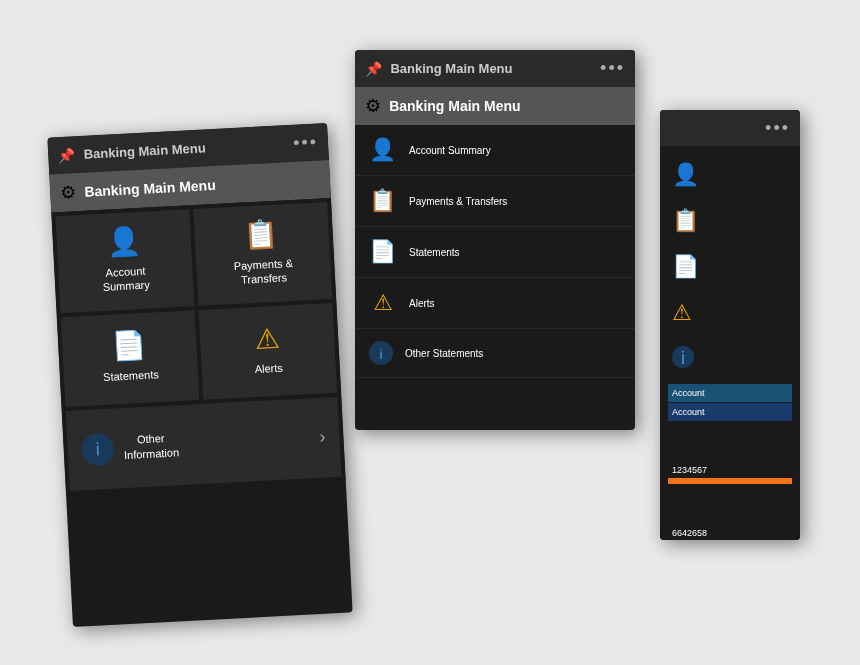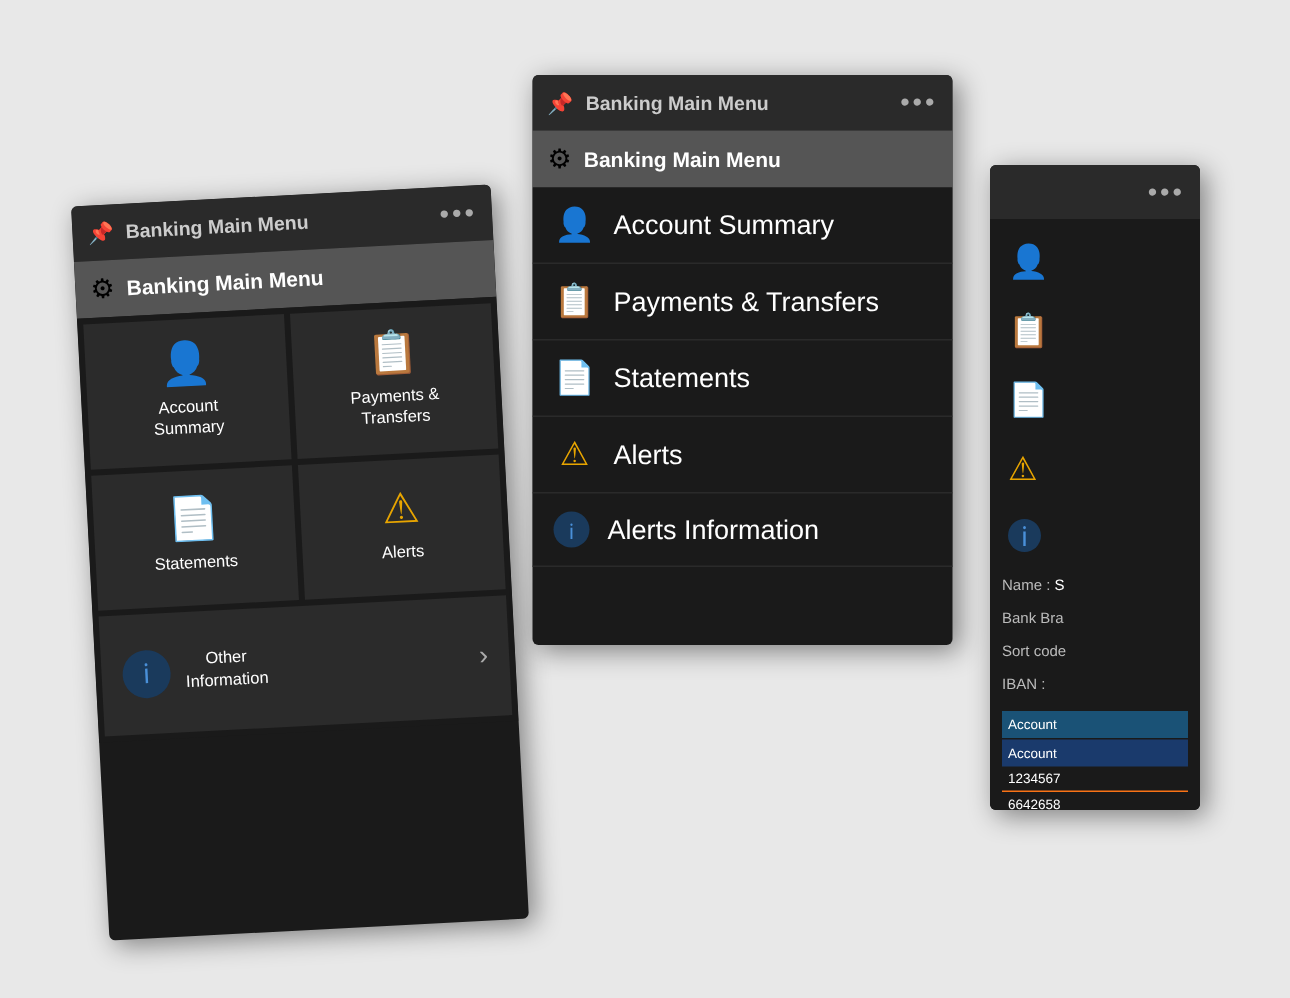--- a/index.html
+++ b/index.html
@@ -164,21 +164,21 @@
       border-bottom: 1px solid #2a2a2a;
     }
     .list-item .li-icon {
       font-size: 22px;
       width: 28px;
       text-align: center;
       flex-shrink: 0;
     }
     .list-item .li-label {
       color: #fff;
-      font-size: 18px;
+      font-size: 10px;
     }
 
     
     .card-details {
       width: 140px;
       height: 430px;
       top: 110px;
       left: 660px;
       z-index: 1;
       overflow: hidden;
@@ -235,21 +235,22 @@
     .account-table .table-header {
       background: #1a5276;
       color: #fff;
       font-size: 9px;
       padding: 4px 4px;
     }
     .account-table .table-row {
       color: #fff;
       font-size: 9px;
       padding: 3px 4px;
-      border-bottom: 1px solid #f97316;
+      border-bottom: 6px solid #f97316;
+      margin-top: 41px;
     }
 
     
     .icon-person { color: #cd853f; font-size: 28px; }
     .icon-transfer { color: #4a90d9; font-size: 26px; }
     .icon-statements { color: #4a90d9; font-size: 26px; }
     .icon-alert { color: #e8a500; font-size: 26px; }
     .icon-info { color: #4a90d9; font-size: 22px; }
   </style>
 </head>
@@ -260,35 +261,20 @@
     <span class="dots">•••</span>
   </div>
   <div class="detail-content">
     <div class="detail-icons-row">
       <span class="di icon-person">👤</span>
       <span class="di icon-transfer">📋</span>
       <span class="di icon-statements">📄</span>
       <span class="di icon-alert">⚠</span>
       <span class="di icon-info" style="color:#4a90d9;font-size:18px;background:#1a3a5c;border-radius:50%;width:22px;height:22px;display:flex;align-items:center;justify-content:center;">ℹ</span>
     </div>
-    <div class="detail-fields">
-      <div class="field-row">
-        <span class="field-label">Name : </span>
-        <span class="field-value">S</span>
-      </div>
-      <div class="field-row">
-        <span class="field-label">Bank Bra</span>
-      </div>
-      <div class="field-row">
-        <span class="field-label">Sort code</span>
-      </div>
-      <div class="field-row">
-        <span class="field-label">IBAN :</span>
-      </div>
-    </div>
     <div class="account-table">
       <div class="table-header">Account</div>
       <div class="table-header" style="background:#1a3a6c;margin-top:1px;">Account</div>
       <div class="table-row">1234567</div>
       <div class="table-row">6642658</div>
 
     </div>
   </div>
 </div>
 
@@ -354,16 +340,16 @@
     <div class="list-item">
       <span class="li-icon icon-statements">📄</span>
       <span class="li-label">Statements</span>
     </div>
     <div class="list-item">
       <span class="li-icon icon-alert">⚠</span>
       <span class="li-label">Alerts</span>
     </div>
     <div class="list-item">
       <span class="li-icon icon-info" style="color:#4a90d9;background:#1a3a5c;border-radius:50%;width:24px;height:24px;display:inline-flex;align-items:center;justify-content:center;font-size:14px;">ℹ</span>
-      <span class="li-label">Alerts Information</span>
+      <span class="li-label">Other Statements</span>
     </div>
   </div>
 </div>
 
 </body></html>

